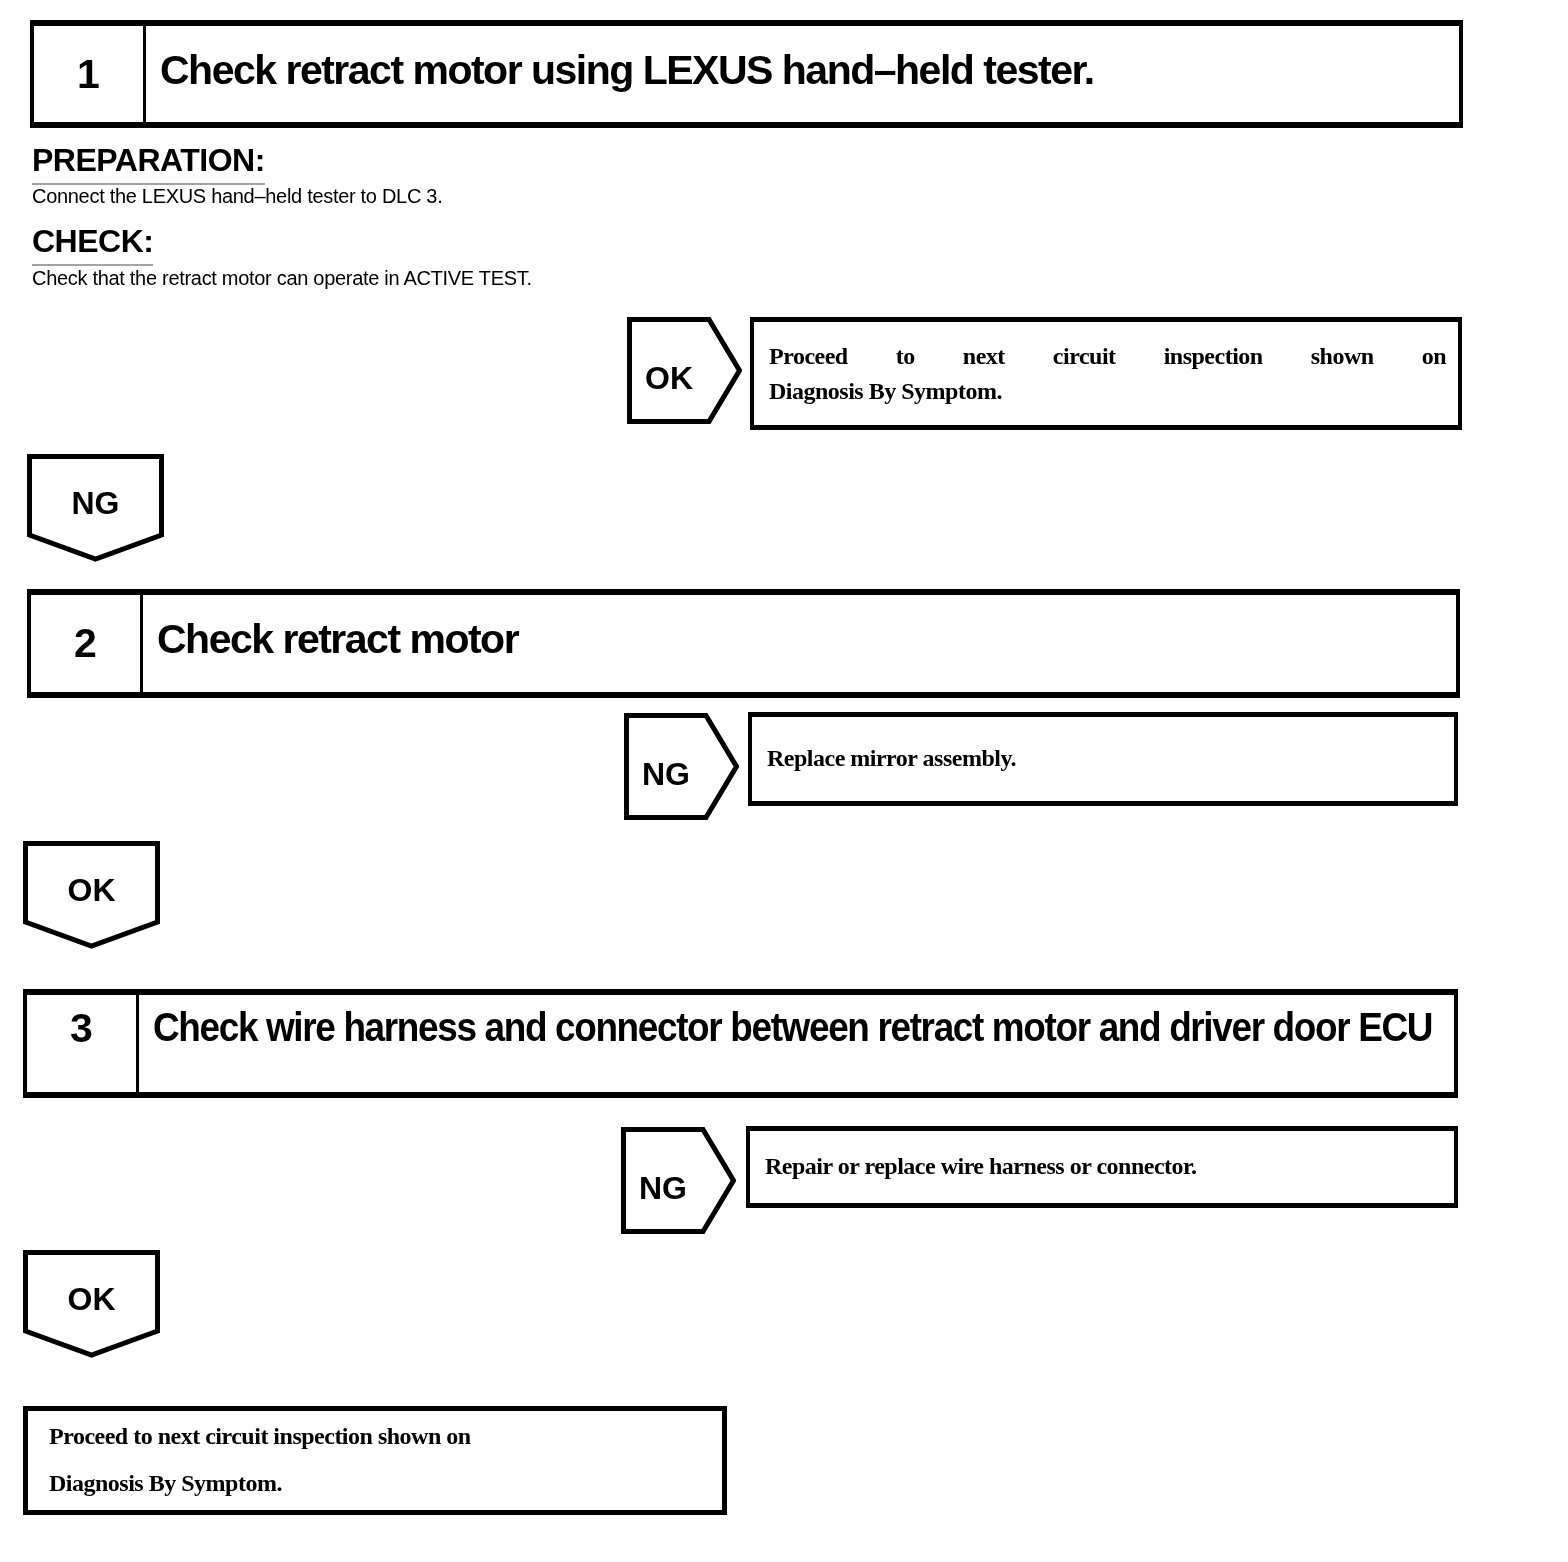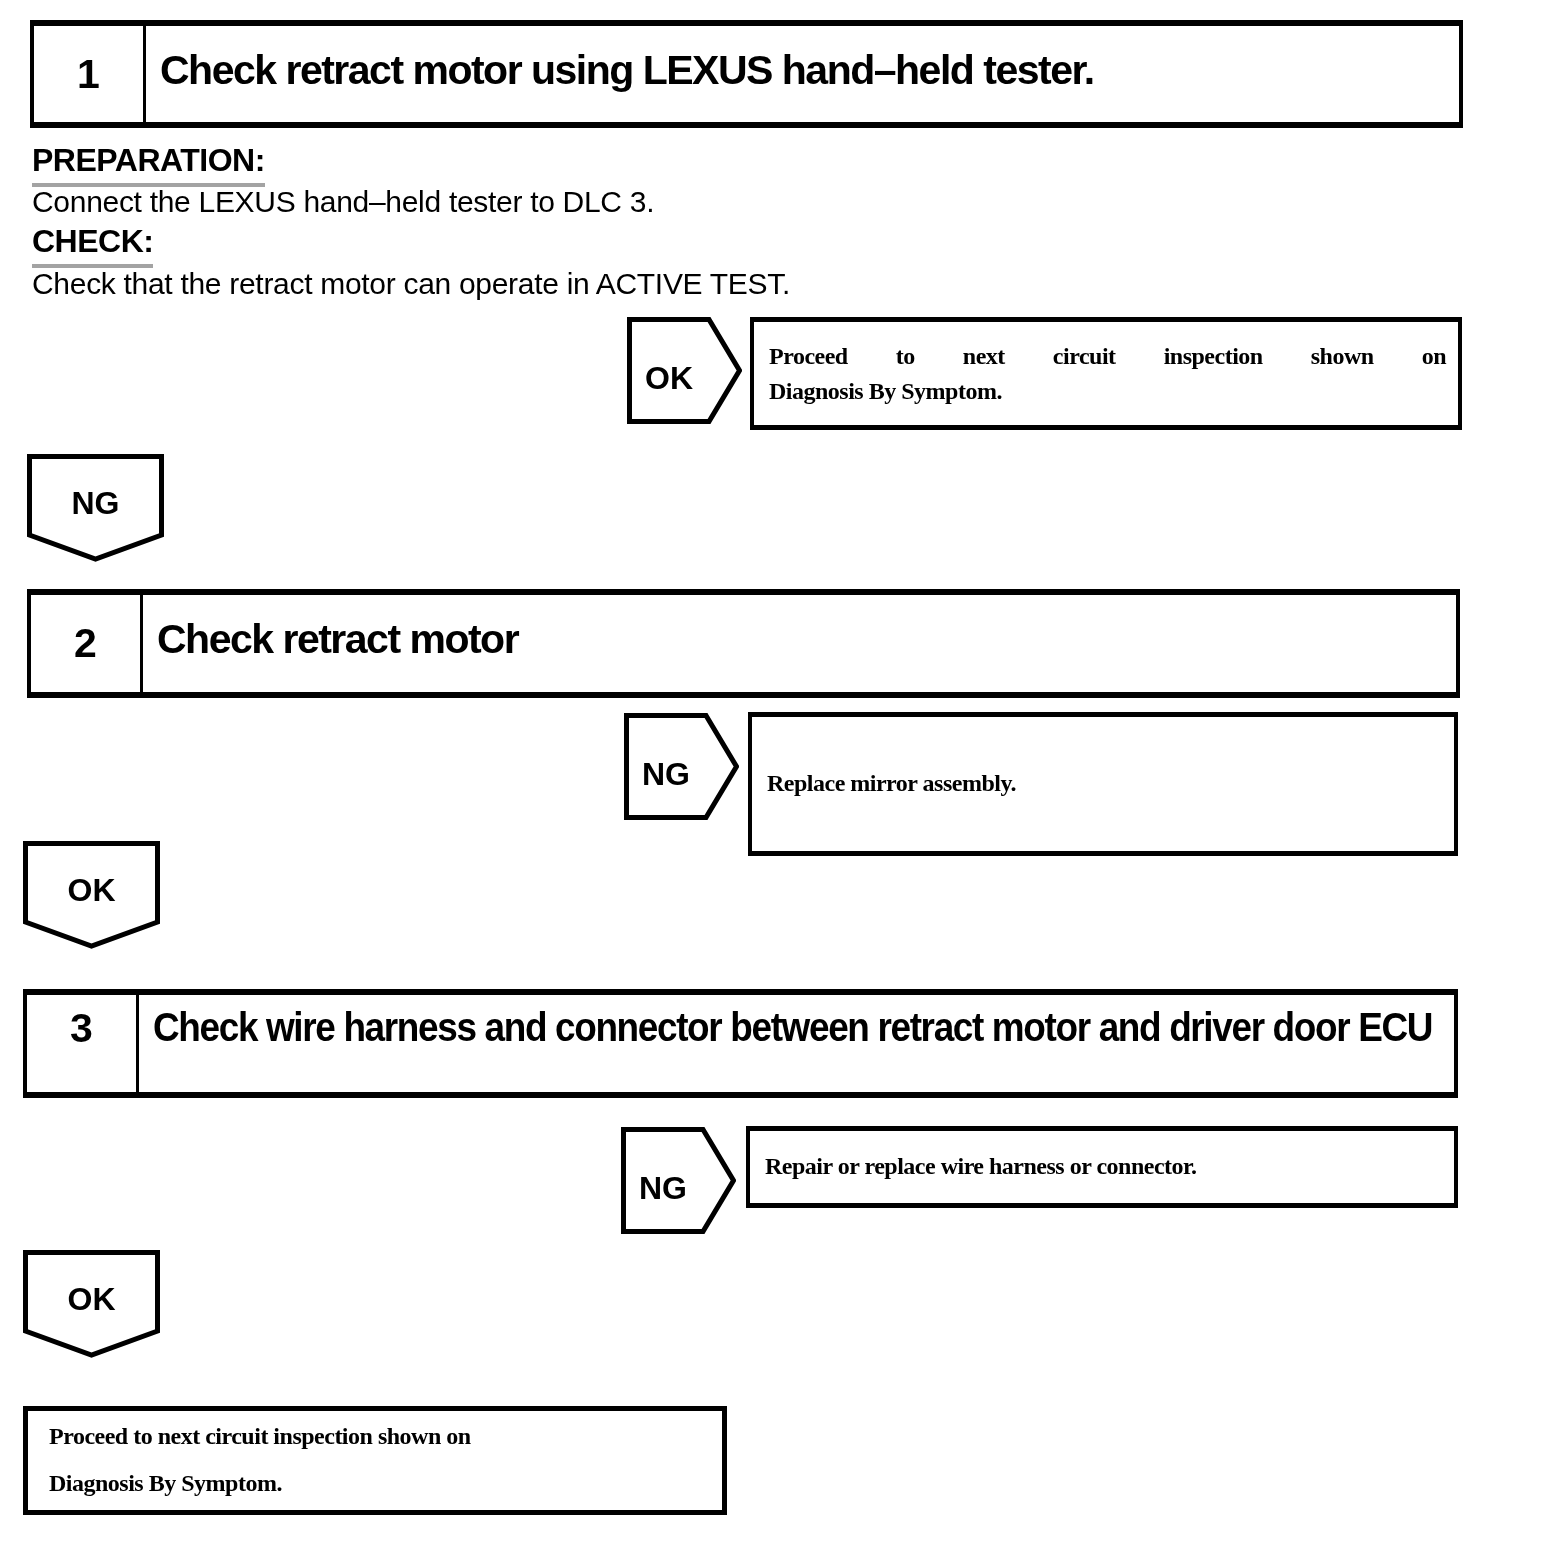--- a/index.html
+++ b/index.html
@@ -36,23 +36,23 @@
   .titlecell .tw { line-height:44px; }
   .title { font-size:41px; font-weight:700; letter-spacing:-1.5px; }
 
   
   .fit { display:inline-block; white-space:nowrap; transform-origin:left center; }
 
   
   .freeline { position:absolute; white-space:nowrap; }
   .h-label {
     font-size:32px; font-weight:700; letter-spacing:-0.5px;
-    line-height:1.12; border-bottom:4px solid #a3a3a3; padding-bottom:4px;
-  }
-  .body-text { font-size:30px; letter-spacing:-0.3px; line-height:1.2; }
+    line-height:1.12; border-bottom:2px solid #a3a3a3; padding-bottom:4px;
+  }
+  .body-text { font-size:20px; letter-spacing:-0.3px; line-height:1.2; }
   #prep-label  { left:32px; top:143px; }
   #prep-text   { left:32px; top:184px; }
   #check-label { left:32px; top:224px; }
   #check-text  { left:32px; top:266px; }
 
   
   .rarrow { position:absolute; width:115px; height:107px; }
   #ok-arrow-1 { left:627px; top:317px;  }
   #ng-arrow-2 { left:624px; top:713px;  }
   #ng-arrow-3 { left:621px; top:1127px; }
@@ -73,21 +73,21 @@
   }
   .plabel { font-size:32px; font-weight:700;margin-top:8px; }
 
   
   .resultbox {
     position:absolute; box-sizing:border-box; background:#fff;
     border:4px solid #000; border-top-width:5px; border-bottom-width:5px;
     display:flex; align-items:center; padding:0 12px 0 15px;
   }
   #ok-result-1 { left:750px; top:317px;  width:712px; height:113px; }
-  #ng-result-2 { left:748px; top:712px;  width:710px; height:144px; }
+  #ng-result-2 { left:748px; top:712px;  width:710px; height:94px; }
   #ng-result-3 { left:746px; top:1126px; width:712px; height:82px; }
   .resultbox .tw { line-height:35px; }
   .rtext { font-size:24px; font-weight:700; letter-spacing:-0.5px;font-family:Liberation Serif, serif; }
   .jline { display:block; text-align:justify; text-align-last:justify; }
   .bline { display:block; }
 
   
   .endbox {
     position:absolute; left:23px; top:1406px; width:704px; height:109px;
     box-sizing:border-box; background:#fff; border:5px solid #000;

